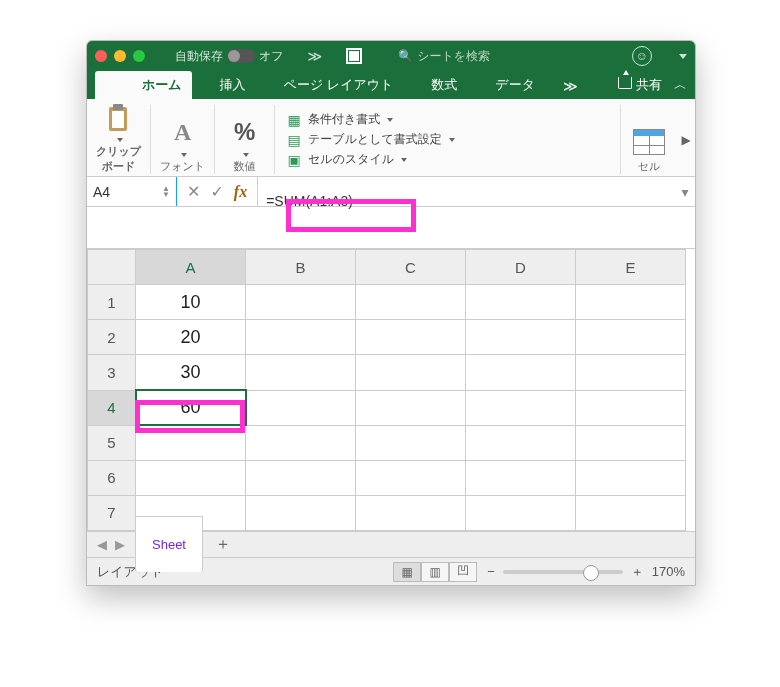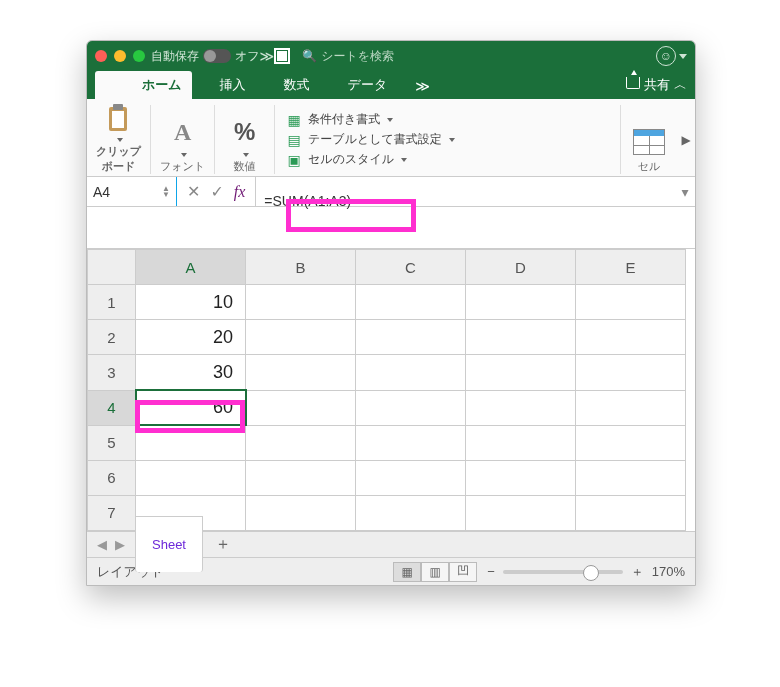--- a/index.html
+++ b/index.html
@@ -26,21 +26,21 @@
   }
   
   .titlebar {
     background: #1b6f3a;
     height: 30px;
     display: flex;
     align-items: center;
     color: #d0e8d8;
     font-size: 12px;
     padding: 0 8px;
-    gap: 0;
+    gap: 24px;
   }
   .traffic { display: flex; gap: 7px; align-items: center; margin-right: 6px; }
   .dot { width: 12px; height: 12px; border-radius: 50%; }
   .dot.red { background: #ff5f57; }
   .dot.yel { background: #febc2e; }
   .dot.grn { background: #28c840; }
   .autosave { display: flex; align-items:center; gap:4px; color:#cfe4d5; }
   .switch {
     width: 28px; height: 14px; border-radius: 7px; background: #555;
     position: relative; display:inline-block;
@@ -83,21 +83,21 @@
     cursor: pointer;
   }
   .tab.active {
     background:#fafafa;
     color:#1b6f3a;
     font-weight: 600;
     border-radius: 3px 3px 0 0;
     padding-left: 47px;
   }
   .tabs .right {
-    margin-left:auto; display:flex; align-items:center; gap:4px;
+    margin-left:auto; display:flex; align-items:center; gap:12px;
     padding-right:8px; color:#fff; font-size:13px; padding-bottom:5px;
   }
   .share .shicon {
     display:inline-block; width:14px;height:12px;
     border:1.5px solid #fff; border-top:none; border-radius:0 0 2px 2px;
     position:relative; margin-right:4px;
   }
   .share .shicon::after {
     content:""; position:absolute; left:4px; top:-7px;
     width:0;height:0; border-left:3px solid transparent;border-right:3px solid transparent;border-bottom:5px solid #fff;
@@ -164,21 +164,21 @@
     border-right:1px solid #0ea5e9;
     display:flex; align-items:center; justify-content:space-between;
     height:100%; color:#333;
   }
   .spin { display:flex; flex-direction:column; line-height:6px; color:#888; font-size:8px; }
   .fx-controls {
     display:flex; align-items:center; gap:10px;
     padding: 0 10px; color:#888; font-size:16px;
     border-right:1px solid #ccc; height:100%;
   }
-  .fx-controls .fx { font-style: italic; font-family: "Times New Roman", serif; color:#701a75; font-weight:400;}
+  .fx-controls .fx { font-style: italic; font-family: "Times New Roman", serif; color:#a16207; font-weight:700;}
   .formula {
     flex:1; padding: 0 8px; height:100%; display:flex; align-items:center;
     color:#333;
     margin-top:19px;
   }
   .fx-expand { width:20px;color:#888;display:flex;align-items:center;justify-content:center;}
   
   .hl-formula {
     position:absolute;
     border:5px solid #ff2fd0;
@@ -197,21 +197,21 @@
     color:#222;
     background:#fff;
   }
   .grid th {
     background:#eee; font-weight:normal; font-size:15px; color:#555;
   }
   .grid .corner { background:#eee; width:48px;}
   .grid th.col { width:110px; }
   .grid th.row { width:48px; text-align:center;}
   .grid th.col.active, .grid th.row.active { background:#d8d8d8; color:#1b6f3a;}
-  .grid td { text-align:right; padding: 0 12px; margin-top: 16px; }
+  .grid td { text-align:center; padding: 0 20px; margin-top: 16px; }
   .grid td.sel { outline:2px solid #1b6f3a; outline-offset:-1px; }
   .hl-cell {
     position:absolute; border:5px solid #ff2fd0; pointer-events:none;
   }
   
   .sheet-tabs {
     height: 26px; background:#eee; border-top:1px solid #ccc;
     display:flex; align-items:center; font-size:13px;
   }
   .st-nav { padding:0 10px; color:#999; display:flex; gap:8px;}
@@ -264,20 +264,21 @@
       <span>シートを検索</span>
     </div>
     <div class="spacer"></div>
     <div class="smiley">☺</div>
     <span class="tri-down"></span>
   </div>
 
   <div class="tabs">
     <div class="tab active">ホーム</div>
     <div class="tab">挿入</div>
+    <div class="tab">ページ レイアウト</div>
     <div class="tab">数式</div>
     <div class="tab">データ</div>
     <span class="chevr" style="color:#fff;padding-bottom:5px;">≫</span>
     <div class="right">
       <div class="share">
         <span class="shicon"></span><span>共有</span>
       </div>
       <span>︿</span>
     </div>
   </div>

